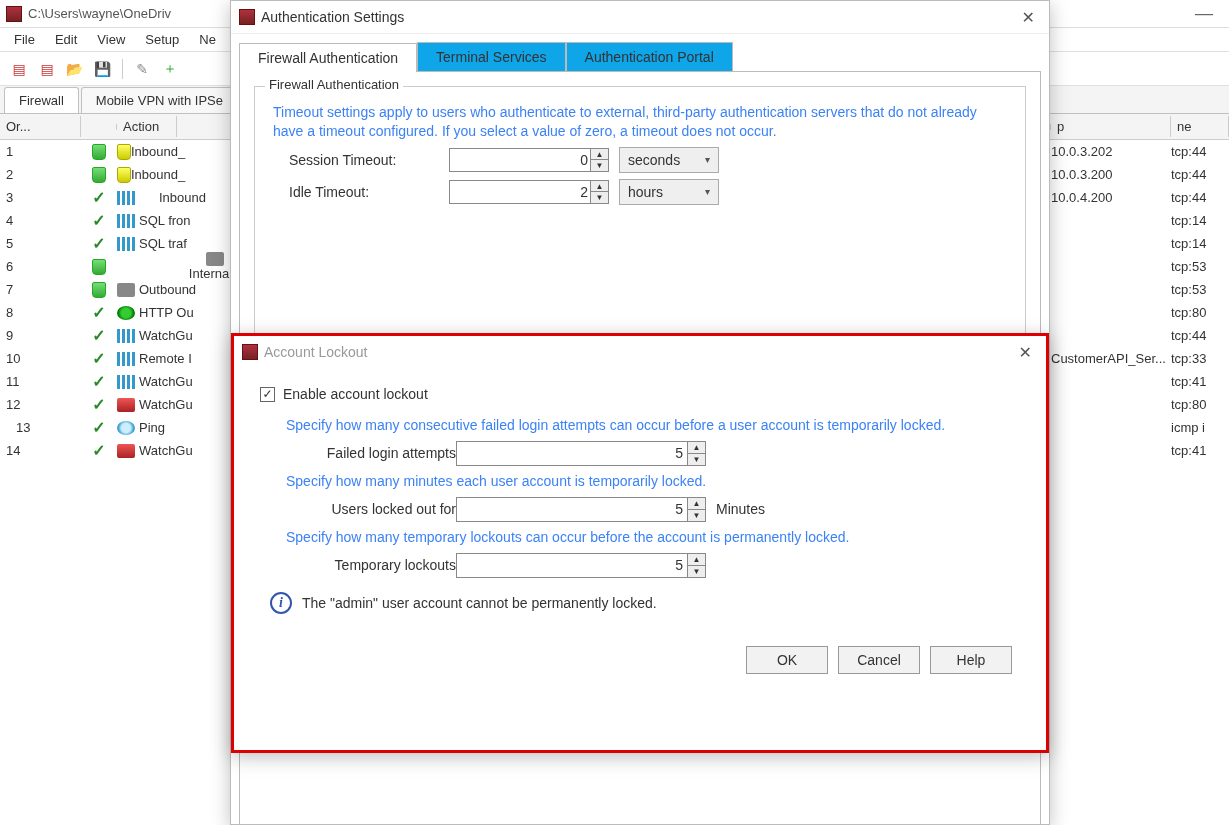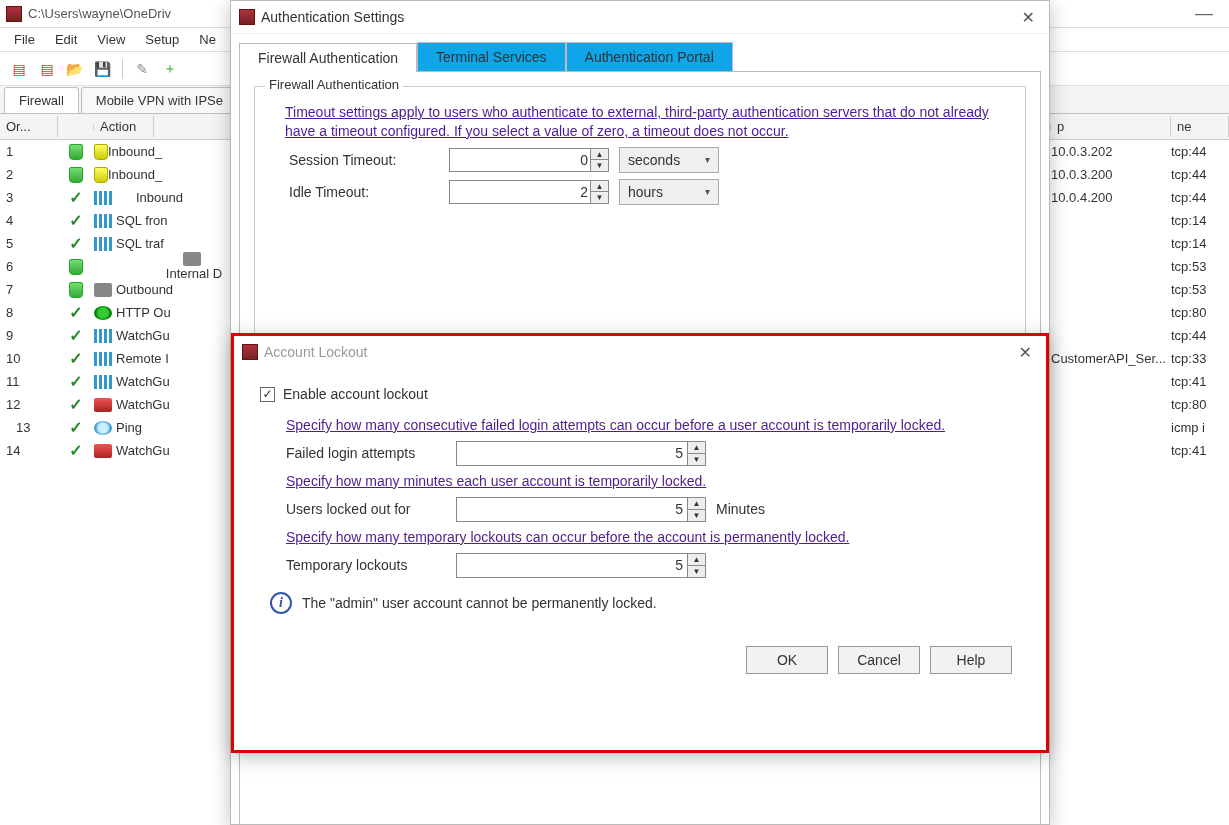--- a/index.html
+++ b/index.html
@@ -64,21 +64,21 @@
 
   .grid-area {
     position:relative;
     font-size:13px;
   }
   .grid-header {
     display:flex; background:#f4f4f4; border-bottom:1px solid #ccc;
     height:26px; align-items:center;
   }
   .gh { border-right:1px solid #ccc; padding:3px 6px; }
-  .col-ord   { width:58px; }
+  .col-ord   { width:81px; }
   .col-check { width:36px; }
   .col-act   { width:60px; }
   .col-name  { width:330px; }
   .col-spacer{ flex:1; }
   .col-ip    { width:120px; }
   .col-proto { width:58px; }
 
   .grid-row {
     display:flex; height:23px; align-items:center;
   }
@@ -122,21 +122,21 @@
     height:760px;
   }
   .fieldset {
     border:1px solid #ccc; padding:10px 14px 14px 14px; margin-top:4px;
     position:relative;
   }
   .fieldset .legend {
     position:absolute; top:-10px; left:10px; background:#fff; padding:0 4px;
     font-size:13px;
   }
-  .para { font-size:14px; line-height:1.35; margin:6px 16px; color:#4c1d95;text-decoration:underline; }
+  .para { font-size:14px; line-height:1.35; margin:6px 4px; color:#3b82f6; }
   .row { display:flex; align-items:center; margin:6px 0 6px 20px; }
   .row label { width:160px; font-size:14px; }
   .numbox {
     width:160px; height:24px; border:1px solid #888; background:#fff;
     display:flex; align-items:center; justify-content:flex-end; padding-right:20px;
     position:relative; font-size:14px;
   }
   .spin {
     position:absolute; right:0; top:0; bottom:0; width:18px;
     border-left:1px solid #888; display:flex; flex-direction:column;
@@ -159,21 +159,21 @@
   .dlg-lock {
     position:absolute; left:231px; top:333px; width:818px; height:420px;
     background:#fff; border:3px solid #d00;
     box-shadow:0 4px 18px rgba(0,0,0,.25);
   }
   .dlg-lock .dlg-title { color:#999; border-bottom:none; height:26px;}
   .lock-body { padding:12px 26px; }
   .chk { display:flex; align-items:center; gap:8px; font-size:14px; margin:6px 0 14px;}
   .chkbox { width:15px; height:15px; border:1px solid #666; display:flex; align-items:center; justify-content:center; font-size:12px;}
   .indent { margin-left:26px; }
-  .lbl2 { width:170px; font-size:14px; }
+  .lbl2 { width:170px; font-size:14px;text-align:right; }
   .numbox2 {
     width:250px; height:25px; border:1px solid #888; background:#fff;
     display:flex; align-items:center; justify-content:flex-end; padding-right:22px;
     position:relative; font-size:14px;
   }
   .unit { margin-left:10px; font-size:14px;}
   .info-row { display:flex; align-items:center; gap:10px; margin:14px 0 0 10px; font-size:14px;}
   .info-icon {
     width:22px; height:22px; border:2px solid #35a; border-radius:50%;
     display:flex; align-items:center; justify-content:center;

